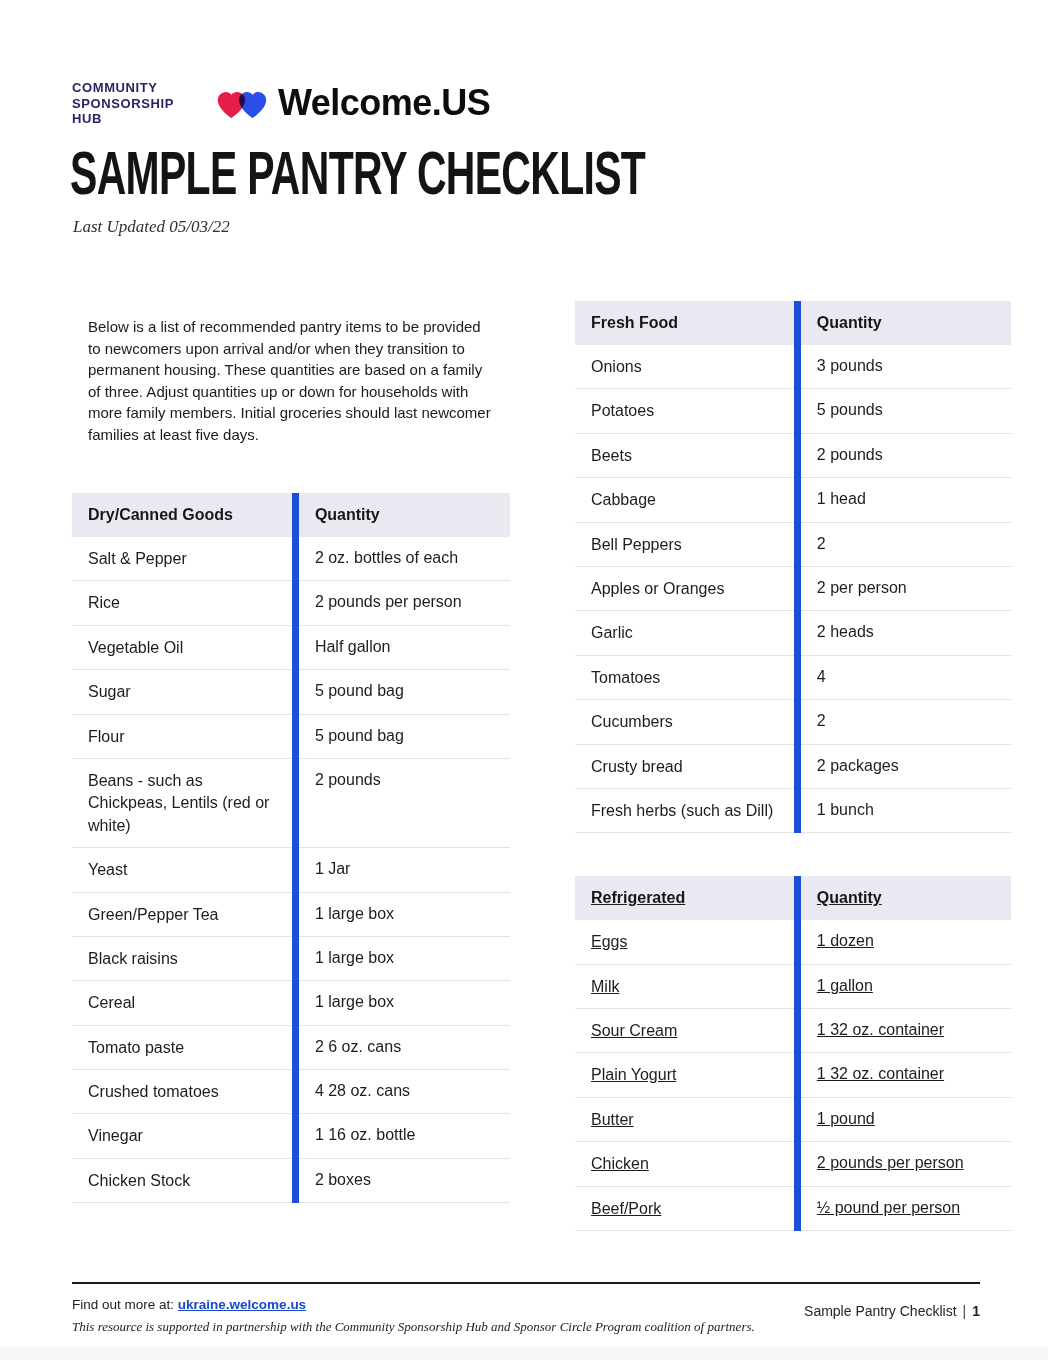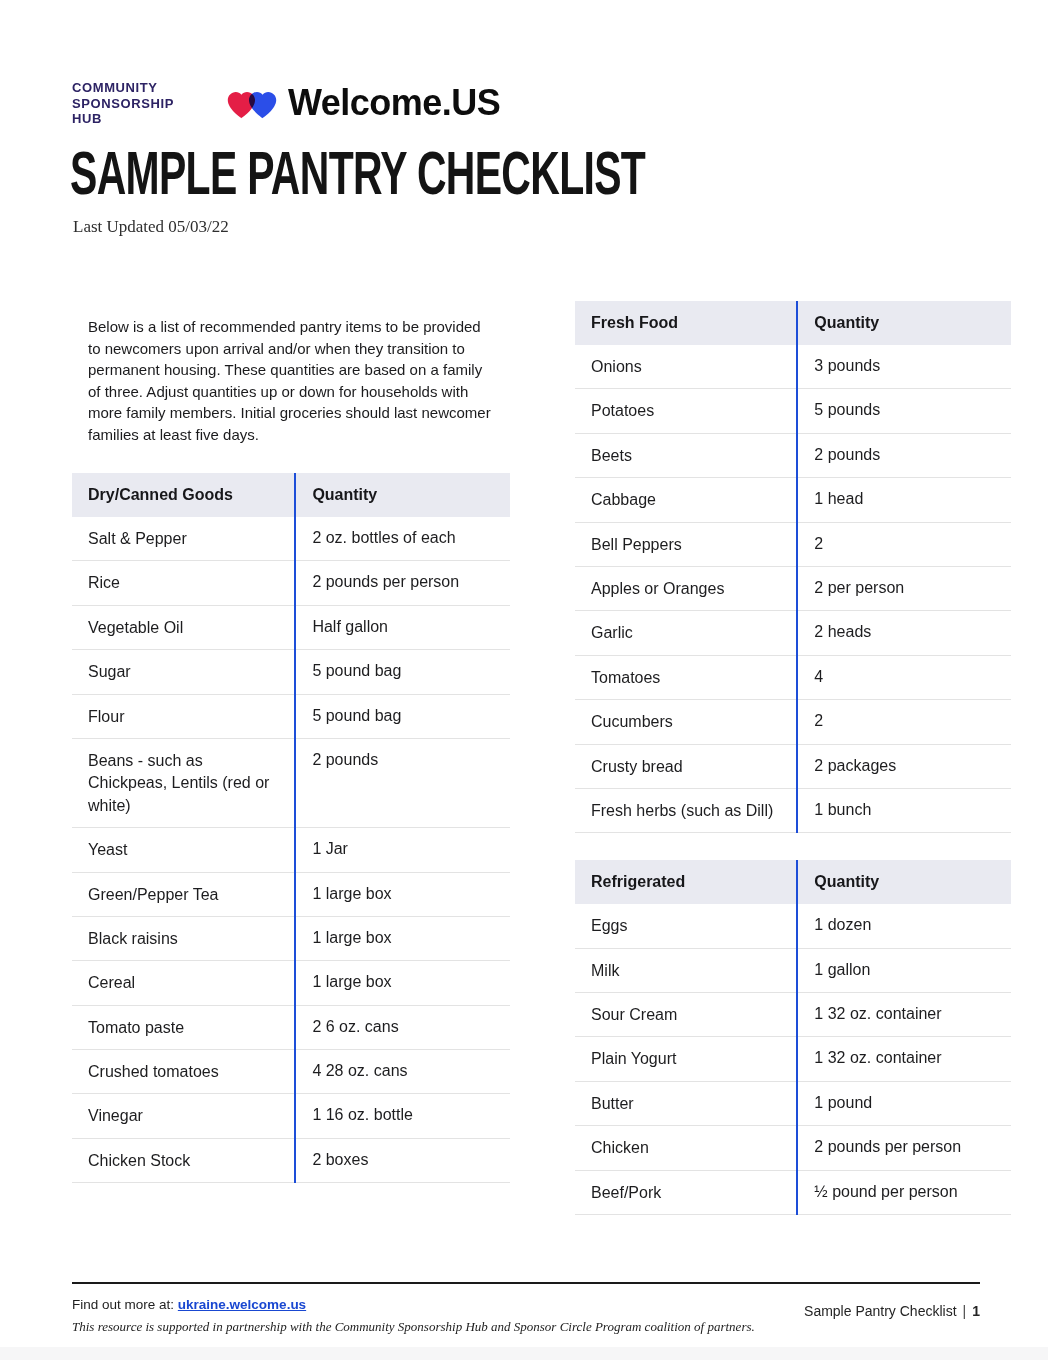--- a/index.html
+++ b/index.html
@@ -1,60 +1,60 @@
 <!DOCTYPE html>
 <html><head>
 <meta charset="utf-8">
 <style>
   html,body{margin:0;padding:0;}
   body{
     width:1048px;height:1360px;position:relative;background:#ffffff;
     font-family:"Liberation Sans",sans-serif;color:#1c1c1e;overflow:hidden;
   }
   
-  .logos{position:absolute;left:72px;top:80px;display:flex;gap:50px;}
+  .logos{position:absolute;left:72px;top:80px;display:flex;gap:40px;}
   .csh-logo{
     color:var(--csh-purple,#2d2364);font-weight:800;font-size:13px;line-height:1.2;
     letter-spacing:.6px;text-transform:uppercase;
   }
   .welcome-logo{display:flex;align-items:center;gap:8px;isolation:isolate;}
   .welcome-logo svg{display:block;}
   .heart-left{fill:var(--heart-red,#e41e46);mix-blend-mode:multiply;}
   .heart-right{fill:var(--heart-blue,#2b4ee8);mix-blend-mode:multiply;}
   .welcome-logo-text{font-size:36px;font-weight:800;color:#0d0d0d;letter-spacing:-.5px;}
   
   .doc-title{
     position:absolute;left:70px;top:140px;white-space:nowrap;
     font-size:62px;font-weight:800;color:#141414;letter-spacing:-1px;
     transform:scale(.66,1);transform-origin:0 0;line-height:1.05;
   }
   .last-updated{
     position:absolute;left:73px;top:217px;
-    font-family:"Liberation Serif",serif;font-size:17px;color:#2e2e2e;
+    font-family:"Liberation Serif",serif;font-size:17px;color:#2e2e2e;font-style:italic;
   }
   
   .col-left{position:absolute;left:72px;top:300px;width:438px;}
   .col-right{position:absolute;left:575px;top:301px;width:436px;}
   .intro{font-size:15px;line-height:21.5px;color:#1b1b1d;width:404px;margin:16px;}
   
   table{border-collapse:collapse;width:100%;table-layout:fixed;}
-  .tbl-dry{margin-top:28px;}
-  .tbl-refrigerated{margin-top:27px;}
+  .tbl-dry{margin-top:48px;}
+  .tbl-refrigerated{margin-top:43px;text-decoration:underline;}
   col.c1{width:51%;}
   col.c2{width:49%;}
   th{
     background:var(--header-bg,#e9eaf1);text-align:left;font-size:16px;font-weight:700;
     color:#17171a;padding:12px 16px;line-height:1.25;
   }
   td{
     font-size:16px;color:#1d1d1f;padding:10px 16px;line-height:1.4;
     border-bottom:1px solid #e3e3e3;vertical-align:top;
   }
   td:first-child{padding-top:11px;}
-  th:last-child,td:last-child{border-left:2px solid #1d4ed8;}
+  th:last-child,td:last-child{border-left:7px solid #1d4ed8;}
   
   .footer-rule{position:absolute;left:72px;top:1282px;width:908px;height:2px;background:#1a1a1a;}
   .footer-left{position:absolute;left:72px;top:1297px;}
   .find-out{font-size:13.5px;color:#1e1e1e;}
   .find-out a{color:var(--link-blue,#1947d1);font-weight:700;text-decoration:underline;}
   .partnership{
     margin-top:7px;font-family:"Liberation Serif",serif;font-style:italic;
     font-size:13px;color:#222222;
   }
   .footer-right{position:absolute;right:68px;top:1303px;font-size:14px;color:#242424;}

